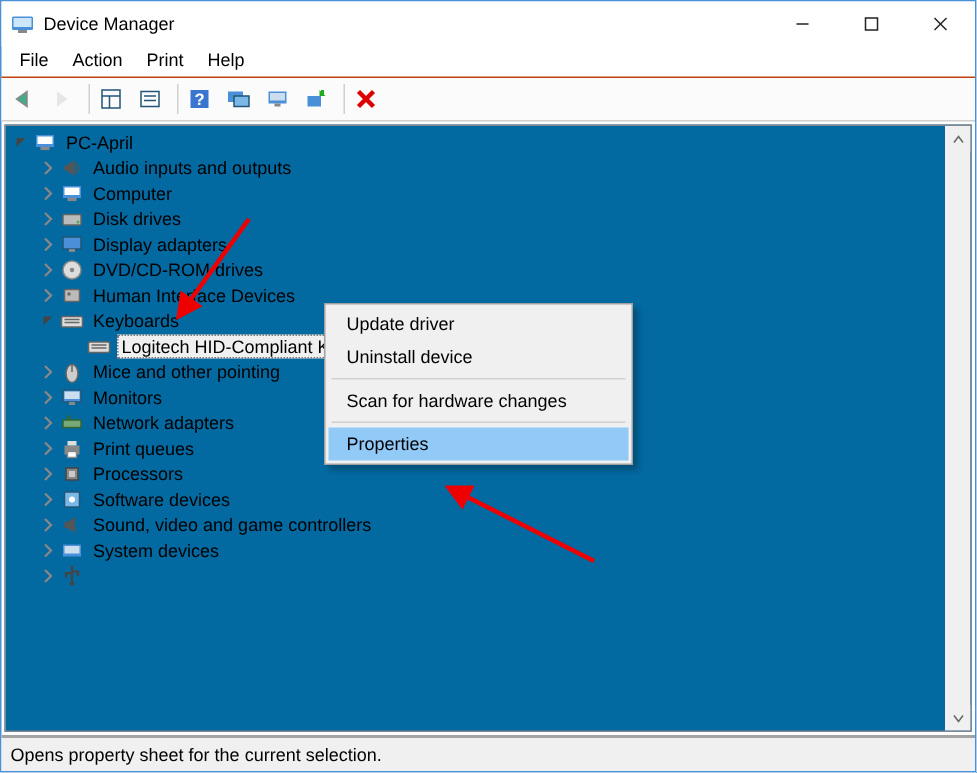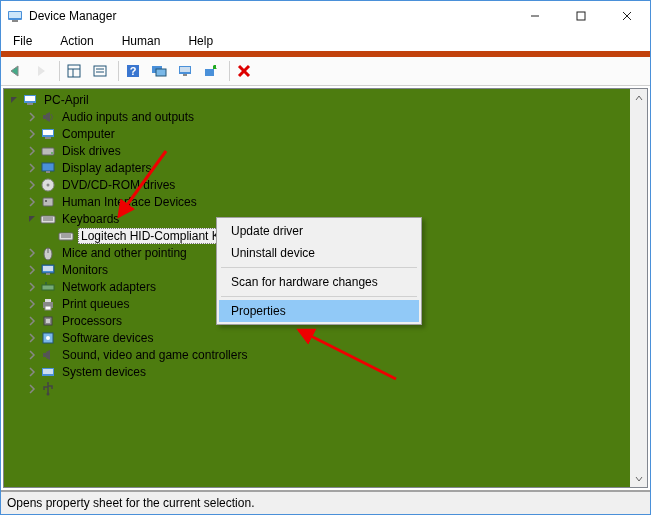--- a/index.html
+++ b/index.html
@@ -3,28 +3,28 @@
 <meta charset="utf-8">
 <style>
   html,body{margin:0;padding:0;font-family:"Segoe UI",Tahoma,sans-serif;font-size:12px;color:#000;background:#fff}
   .window{width:651px;height:515px;border:1px solid #4a90d9;box-sizing:border-box;position:relative;display:flex;flex-direction:column;background:#fff}
   .titlebar{height:30px;display:flex;align-items:center;padding-left:6px;background:#fff}
   .titlebar .app-icon{width:16px;height:16px;margin-right:6px}
   .title-text{flex:1;font-size:12px}
   .win-controls{display:flex;height:100%}
   .win-btn{width:46px;display:flex;align-items:center;justify-content:center;cursor:default}
   .win-btn svg{stroke:#222;stroke-width:1}
-  .menubar{height:20px;display:flex;align-items:center;padding:0 4px;gap:12px;border-bottom:6px solid #c2410c}
+  .menubar{height:20px;display:flex;padding:0 4px;gap:0;border-bottom:1px solid #c2410c}
   .menu-item{padding:2px 8px}
   .toolbar{height:28px;display:flex;align-items:center;padding:0 4px;border-bottom:1px solid #d0d0d0;gap:2px;background:#fbfbfb}
   .tb-sep{width:1px;height:20px;background:#d0d0d0;margin:0 2px}
   .tb-btn{width:22px;height:22px;display:flex;align-items:center;justify-content:center;border:1px solid transparent}
   .tb-btn.disabled{opacity:.45}
   .content{flex:1;position:relative;overflow:hidden}
-  .tree{position:absolute;inset:2px;border:1px solid #828790;padding:2px 12px 2px 2px;overflow:auto;background:#4d7c0f}
+  .tree{position:absolute;inset:2px;border:1px solid #828790;padding:2px 12px 2px 2px;overflow:auto;background:#0369a1}
   .row{display:flex;align-items:center;height:17px;white-space:nowrap}
   .exp{width:16px;height:16px;display:flex;align-items:center;justify-content:center;flex:0 0 16px}
   .ic{width:16px;height:16px;display:flex;align-items:center;justify-content:center;flex:0 0 16px;margin-right:4px}
   .lbl{padding:0 2px}
   .ind0{padding-left:0}
   .ind1{padding-left:18px}
   .ind2{padding-left:36px}
   .statusbar{height:22px;border-top:2px solid #a3a3a3;display:flex;align-items:center;padding:0 6px;background:#f0f0f0;font-size:12px}
   .ctx{position:absolute;width:200px;background:#f0f0f0;border:1px solid #a0a0a0;box-shadow:3px 3px 4px rgba(0,0,0,.25);padding:2px}
   .ctx-item{height:22px;display:flex;align-items:center;padding:0 12px;font-size:12px}
@@ -66,21 +66,21 @@
             <line x1="1" y1="1" x2="9" y2="9"></line>
             <line x1="9" y1="1" x2="1" y2="9"></line>
           </svg>
         </div>
     </div>
   </div>
 
   <div class="menubar" id="menubar">
       <div class="menu-item">File</div>
       <div class="menu-item">Action</div>
-      <div class="menu-item">Human</div>
+      <div class="menu-item">Print</div>
       <div class="menu-item">Help</div>
     </div>
 
   <div class="toolbar" id="toolbar">
       <div class="tb-btn">
         <span class="ic">
           <svg width="16" height="16">
             <path d="M11 3 L4 8 L11 13 Z" fill="#4a8"></path>
             <path d="M11 3 L4 8 L11 13 Z" fill="none" stroke="#888"></path>
           </svg>
@@ -424,21 +424,21 @@
           <span class="ic">
             <svg width="16" height="16">
               <path d="M8 2 L8 13 M8 6 L4 6 L4 9 M8 5 L12 5 L12 8" fill="none" stroke="#444" stroke-width="1.5"></path>
               <circle cx="8" cy="13" r="1.5" fill="#444"></circle>
               <path d="M7 1 L9 1 L8 3 Z" fill="#444"></path>
             </svg>
           </span>
         </div>
     </div>
 
-    <div class="ctx" id="ctx" style="left:215px;top:131px">
+    <div class="ctx" id="ctx" style="left:215px;top:121px">
         <div class="ctx-item">
           <span class="lbl2">Update driver</span>
         </div>
         <div class="ctx-item">
           <span class="lbl2">Uninstall device</span>
         </div>
         <div class="ctx-sep"></div>
         <div class="ctx-item">
           <span class="lbl2">Scan for hardware changes</span>
         </div>

